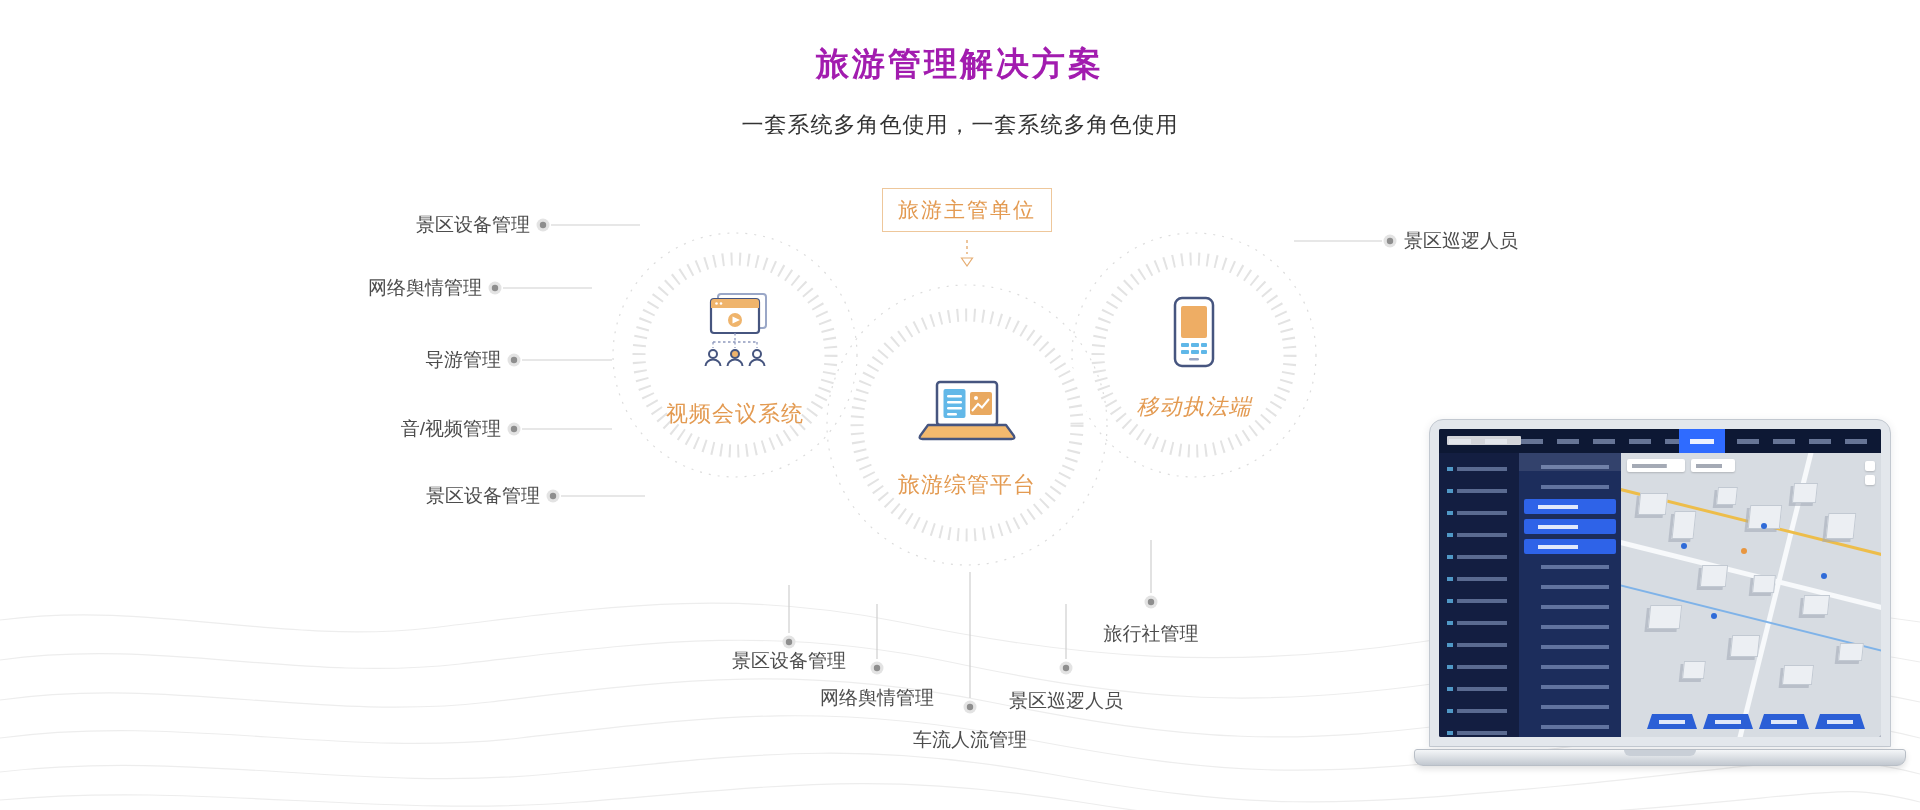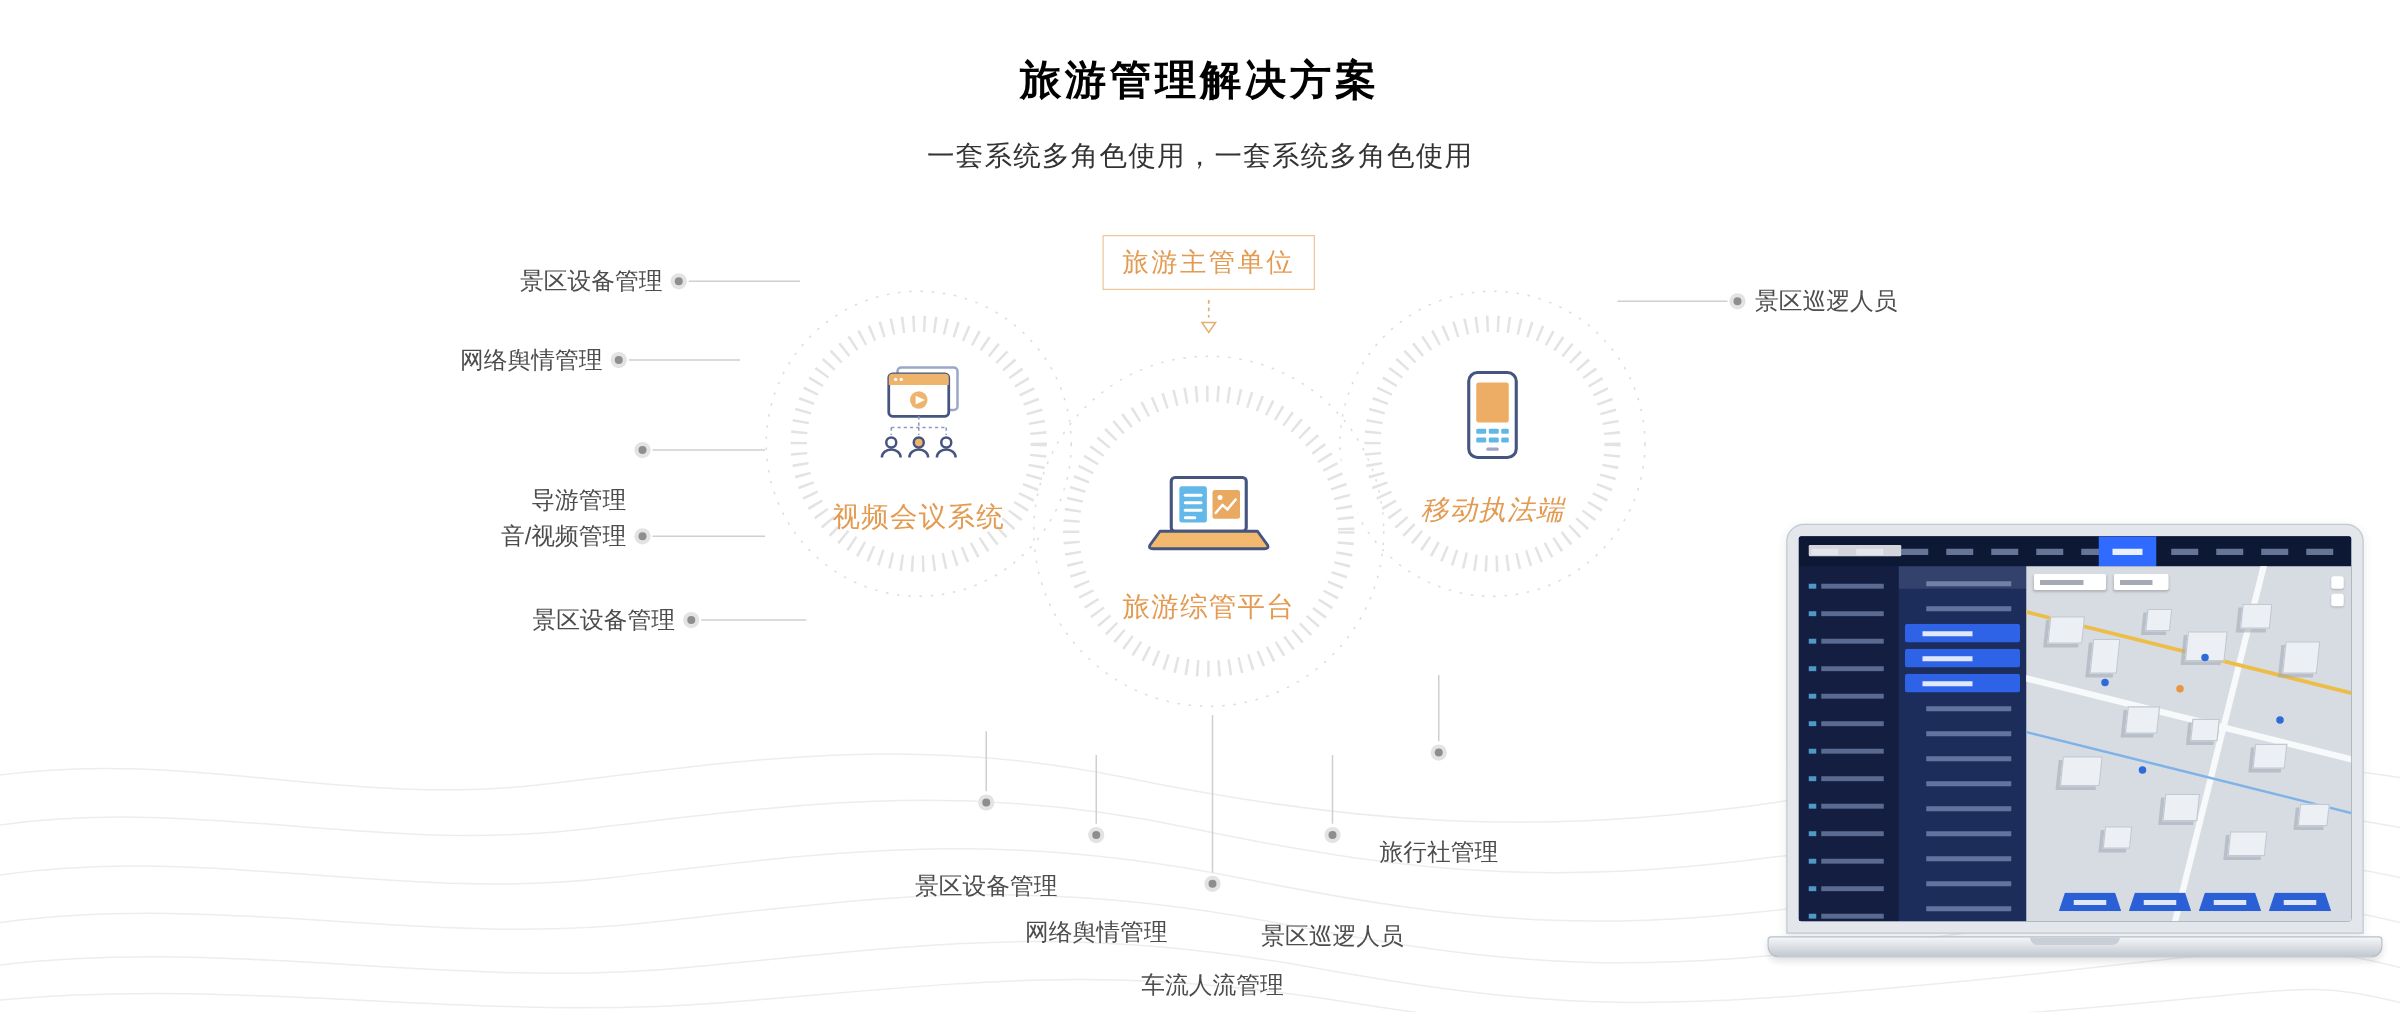--- a/index.html
+++ b/index.html
@@ -5,21 +5,21 @@
   html,body { margin:0; padding:0; background:#fff; }
   .stage {
     position:relative; width:1920px; height:810px; background:#ffffff;
     overflow:hidden; font-family:"Liberation Sans", sans-serif;
   }
   svg { display:block; }
 
   
   .title {
     position:absolute; top:42px; left:0; width:100%; text-align:center; margin:0;
-    font-size:33px; font-weight:bold; color:#000000; letter-spacing:3px;
+    font-size:33px; font-weight:bold; color:#a21caf; letter-spacing:3px;
   }
   .subtitle {
     position:absolute; top:110px; left:0; width:100%; text-align:center; margin:0;
     font-size:22px; color:#333333; letter-spacing:1px;
   }
 
   
   .diagram-canvas { position:absolute; left:0; top:0; pointer-events:none; }
 
   
@@ -35,21 +35,21 @@
   .node-left  .node-label { margin-top:6px; }
   .node-center{ left:877px;  top:380px; width:180px; }
   .node-center .node-label { margin-top:22px; }
   .node-right { left:1104px; top:296px; width:180px;font-style:italic; }
   .node-right .node-label { margin-top:14px; }
 
   .side-label {
     position:absolute; font-size:19px; color:#4d4d4d; white-space:nowrap;
     transform:translateY(-50%);
   }
-  .side-label.center-anchor { transform:translate(-50%,-50%);margin-top:48px; }
+  .side-label.center-anchor { transform:translate(-50%,-50%); }
 
   
   .laptop { position:absolute; left:1414px; top:419px; width:492px; height:352px; }
   .laptop-screen {
     position:absolute; left:15px; top:0; width:462px; height:328px; box-sizing:border-box;
     background:#e3e7ec; border:1px solid #c2c8d0; border-radius:14px 14px 0 0;
     padding:9px; box-shadow:0 2px 8px rgba(40,50,70,.10);
   }
   .app { position:relative; width:100%; height:100%; background:#16224a; overflow:hidden; border-radius:2px; }
   .app-topbar {
@@ -269,21 +269,21 @@
         <rect x="25" y="54" width="8" height="4" rx="1"></rect>
         <rect x="35" y="54" width="6" height="4" rx="1"></rect>
       </g>
       <rect x="23" y="62" width="10" height="2.5" rx="1.2" fill="#9aa6c4"></rect>
     </svg>
     <div class="node-label">移动执法端</div>
   </div>
 
   <div class="side-label" style="right:1390px; top:225px;">景区设备管理</div>
   <div class="side-label" style="right:1438px; top:288px;">网络舆情管理</div>
-  <div class="side-label" style="right:1419px; top:360px;margin-top:40px;">导游管理</div>
+  <div class="side-label" style="right:1419px; top:360px;">导游管理</div>
   <div class="side-label" style="right:1419px; top:429px;">音/视频管理</div>
   <div class="side-label" style="right:1380px; top:496px;">景区设备管理</div>
 
   <div class="side-label" style="left:1404px; top:241px;">景区巡逻人员</div>
 
   <div class="side-label center-anchor" style="left:789px;  top:661px;">景区设备管理</div>
   <div class="side-label center-anchor" style="left:877px;  top:698px;">网络舆情管理</div>
   <div class="side-label center-anchor" style="left:970px;  top:740px;text-align:center;">车流人流管理</div>
   <div class="side-label center-anchor" style="left:1066px; top:701px;">景区巡逻人员</div>
   <div class="side-label center-anchor" style="left:1151px; top:634px;">旅行社管理</div>

